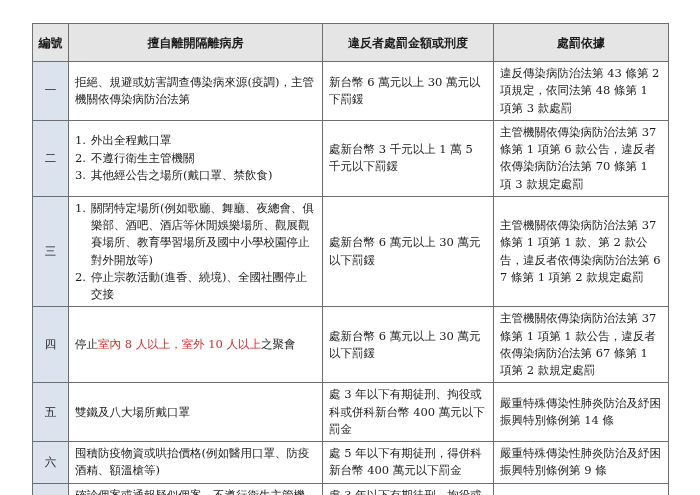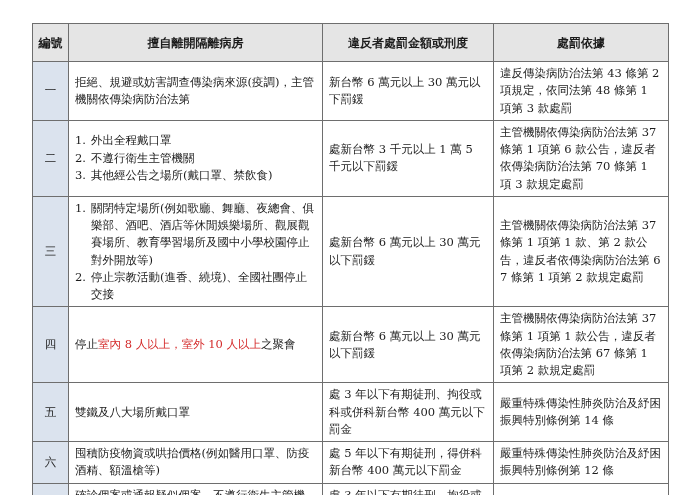--- a/index.html
+++ b/index.html
@@ -120,21 +120,21 @@
         <tr>
           <td class="col-no">五</td>
           <td class="col-violation">雙鐵及八大場所戴口罩</td>
           <td class="col-penalty">處 3 年以下有期徒刑、拘役或科或併科新台幣 400 萬元以下罰金</td>
           <td class="col-basis">嚴重特殊傳染性肺炎防治及紓困振興特別條例第 14 條</td>
         </tr>
         <tr>
           <td class="col-no">六</td>
           <td class="col-violation">囤積防疫物資或哄抬價格(例如醫用口罩、防疫酒精、額溫槍等)</td>
           <td class="col-penalty">處 5 年以下有期徒刑，得併科新台幣 400 萬元以下罰金</td>
-          <td class="col-basis">嚴重特殊傳染性肺炎防治及紓困振興特別條例第 12 條</td>
+          <td class="col-basis">嚴重特殊傳染性肺炎防治及紓困振興特別條例第 9 條</td>
         </tr>
         <tr>
           <td class="col-no">七</td>
           <td class="col-violation">確診個案或通報疑似個案，不遵行衛生主管機關(或醫療院所)指示，擅自離開隔離病房，有感染他人之虞</td>
           <td class="col-penalty">處 3 年以下有期徒刑、拘役或新台幣 20 萬元以上 200 萬元以下罰金</td>
           <td class="col-basis">嚴重特殊傳染性肺炎防治及紓困振興特別條例第 13 條</td>
         </tr>
       </tbody>
   </table>
 

